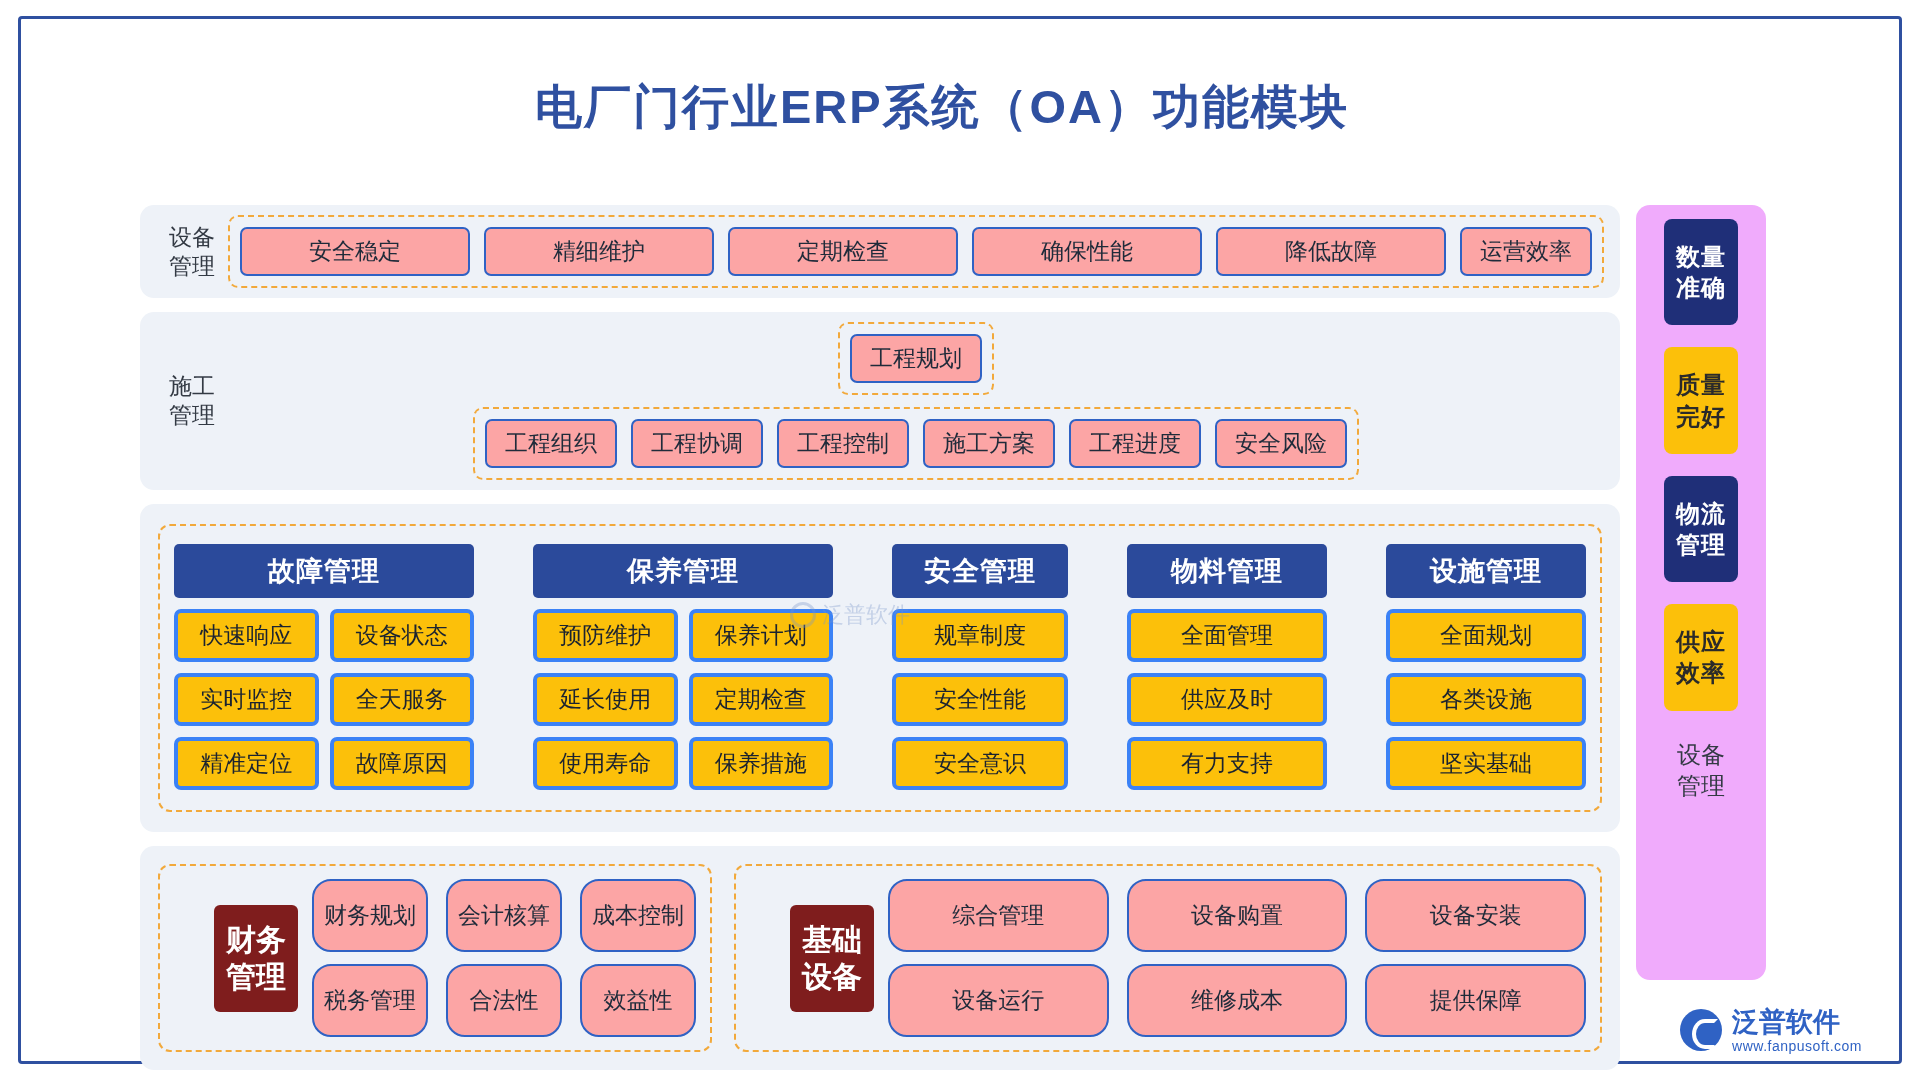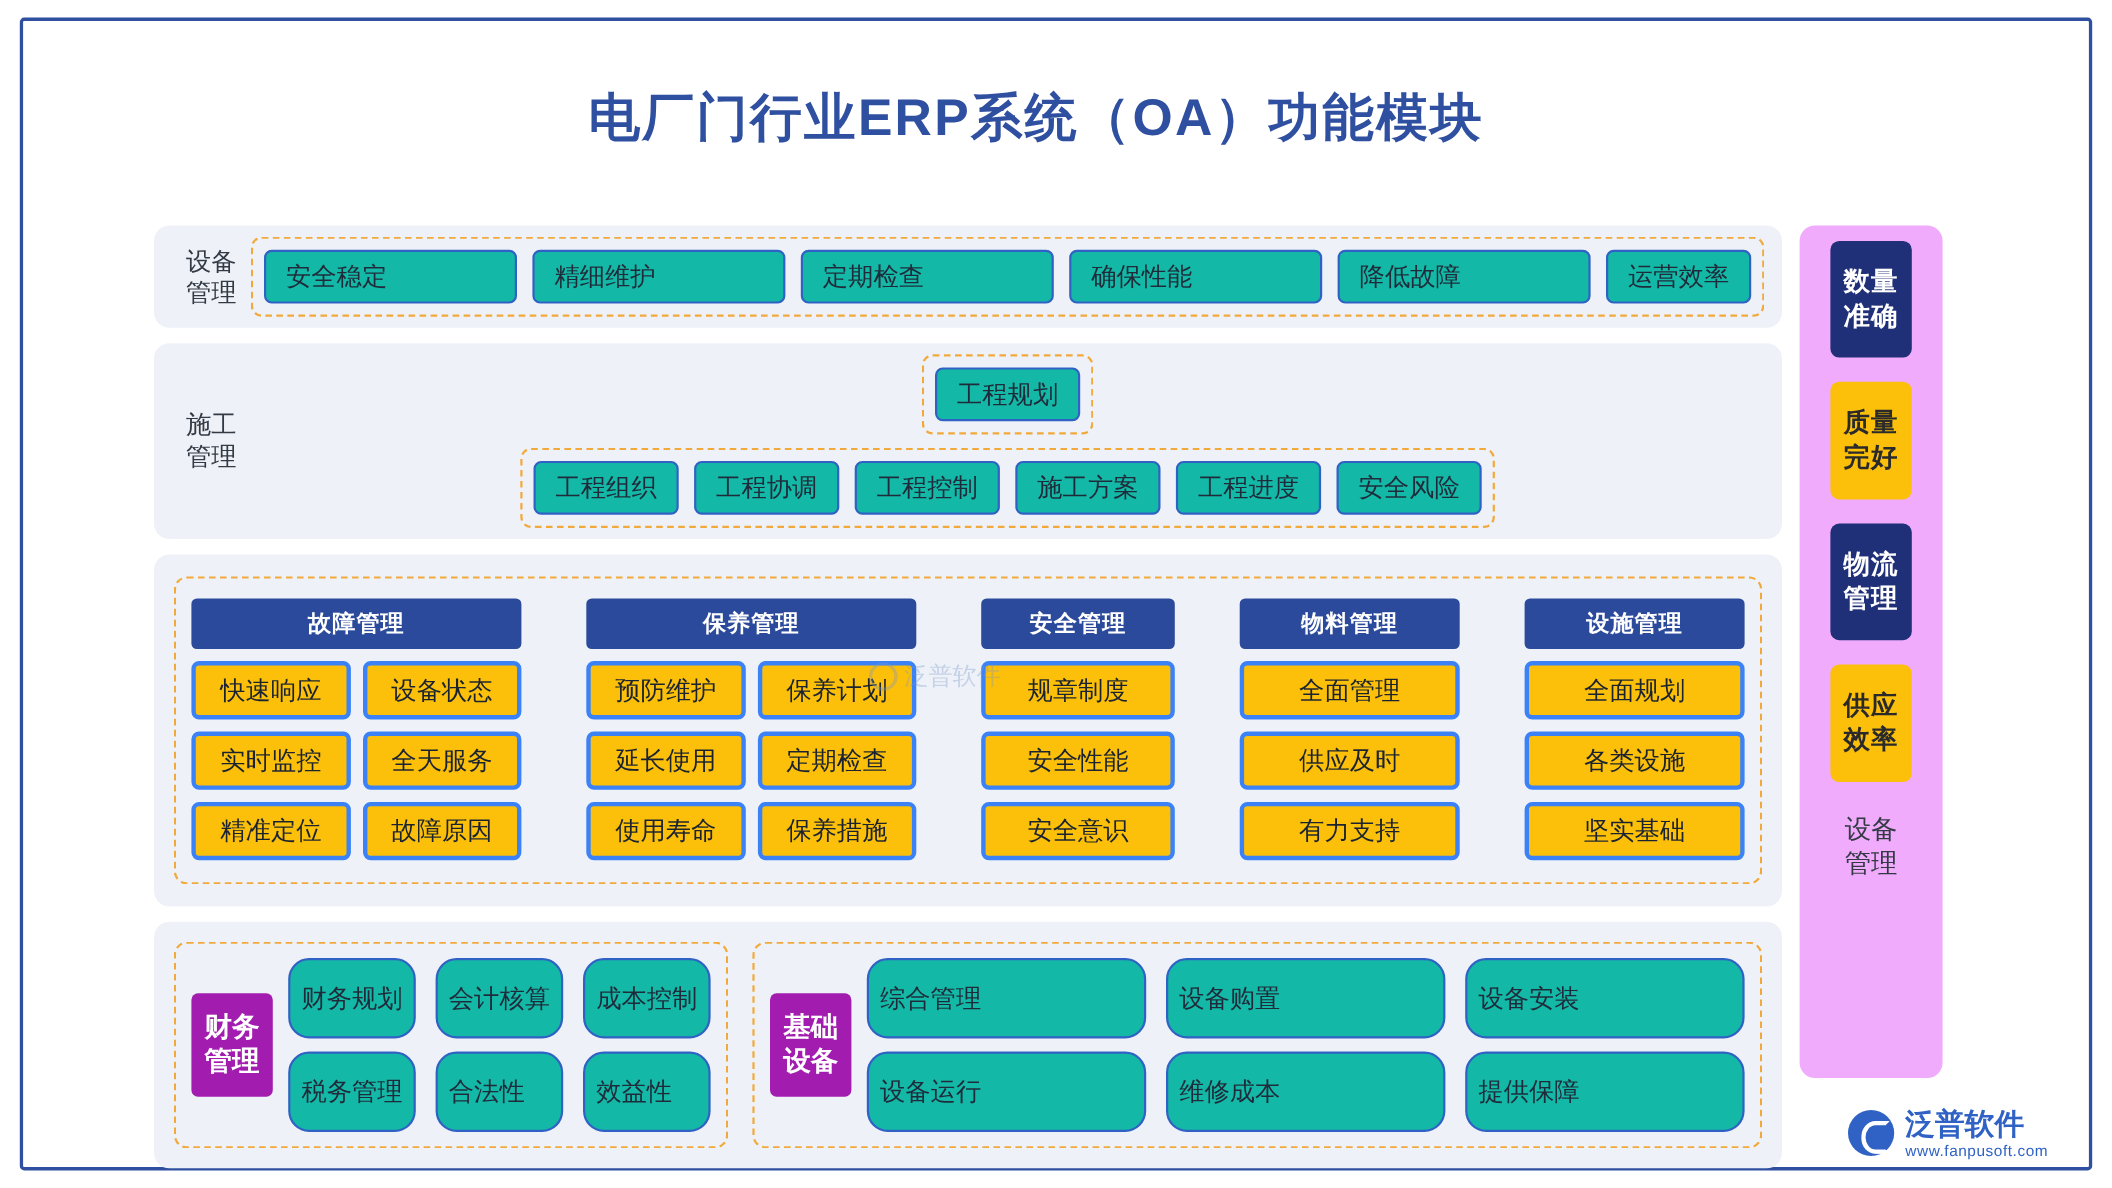--- a/index.html
+++ b/index.html
@@ -73,26 +73,26 @@
     padding: 10px 10px;
     display: flex;
     gap: 14px;
     align-items: center;
   }
   .dashed-seg.grow { flex: 1; justify-content: space-between; font-family: Liberation Serif, serif; }
 
   .chip {
     border: 2px solid #2f62c4;
     border-radius: 7px;
-    background: #14b8a6;
+    background: #fca5a5;
     color: #1f2b3a;
     font-size: 23px;
     padding: 7px 18px;
     white-space: nowrap;
-    text-align: left;
+    text-align: center;
   }
   .chip.flexgrow { flex: 1; }
 
   
   .mid-band {
     padding: 20px 18px;
   }
   .mid-dashed {
     border: 2px dashed #f2a93b;
     border-radius: 12px;
@@ -103,21 +103,21 @@
   }
   .col {
     display: flex;
     flex-direction: column;
     align-items: center;
     gap: 11px;
   }
   .col-head {
     background: #2b4a9b;
     color: #fff;
-    font-size: 21px;
+    font-size: 27px;
     font-weight: bold;
     border-radius: 5px;
     padding: 9px 0;
     text-align: center;
     width: 100%;
     letter-spacing: 1px;
   }
   .pairs {
     display: flex;
     flex-direction: column;
@@ -152,29 +152,30 @@
     border: 2px dashed #f2a93b;
     border-radius: 12px;
     padding: 13px 14px;
     display: flex;
     align-items: center;
     gap: 14px;
   }
   .low-group.g1 { flex: 0 0 auto; }
   .low-group.g2 { flex: 1; }
   .blue-tag {
-    background: #a21caf;
+    background: #7f1d1d;
     color: #fff;
-    font-size: 25px;
+    font-size: 30px;
     font-weight: bold;
     border-radius: 6px;
     padding: 16px 12px;
     text-align: center;
     line-height: 1.25;
     white-space: nowrap;
+    margin-left: 40px;
   }
   .grid2 {
     display: grid;
     grid-template-columns: repeat(3, 1fr);
     gap: 12px 18px;
     flex: 1;
   }
   .grid2 .chip { padding: 19px 10px; border-radius: 19px; }
 
   

